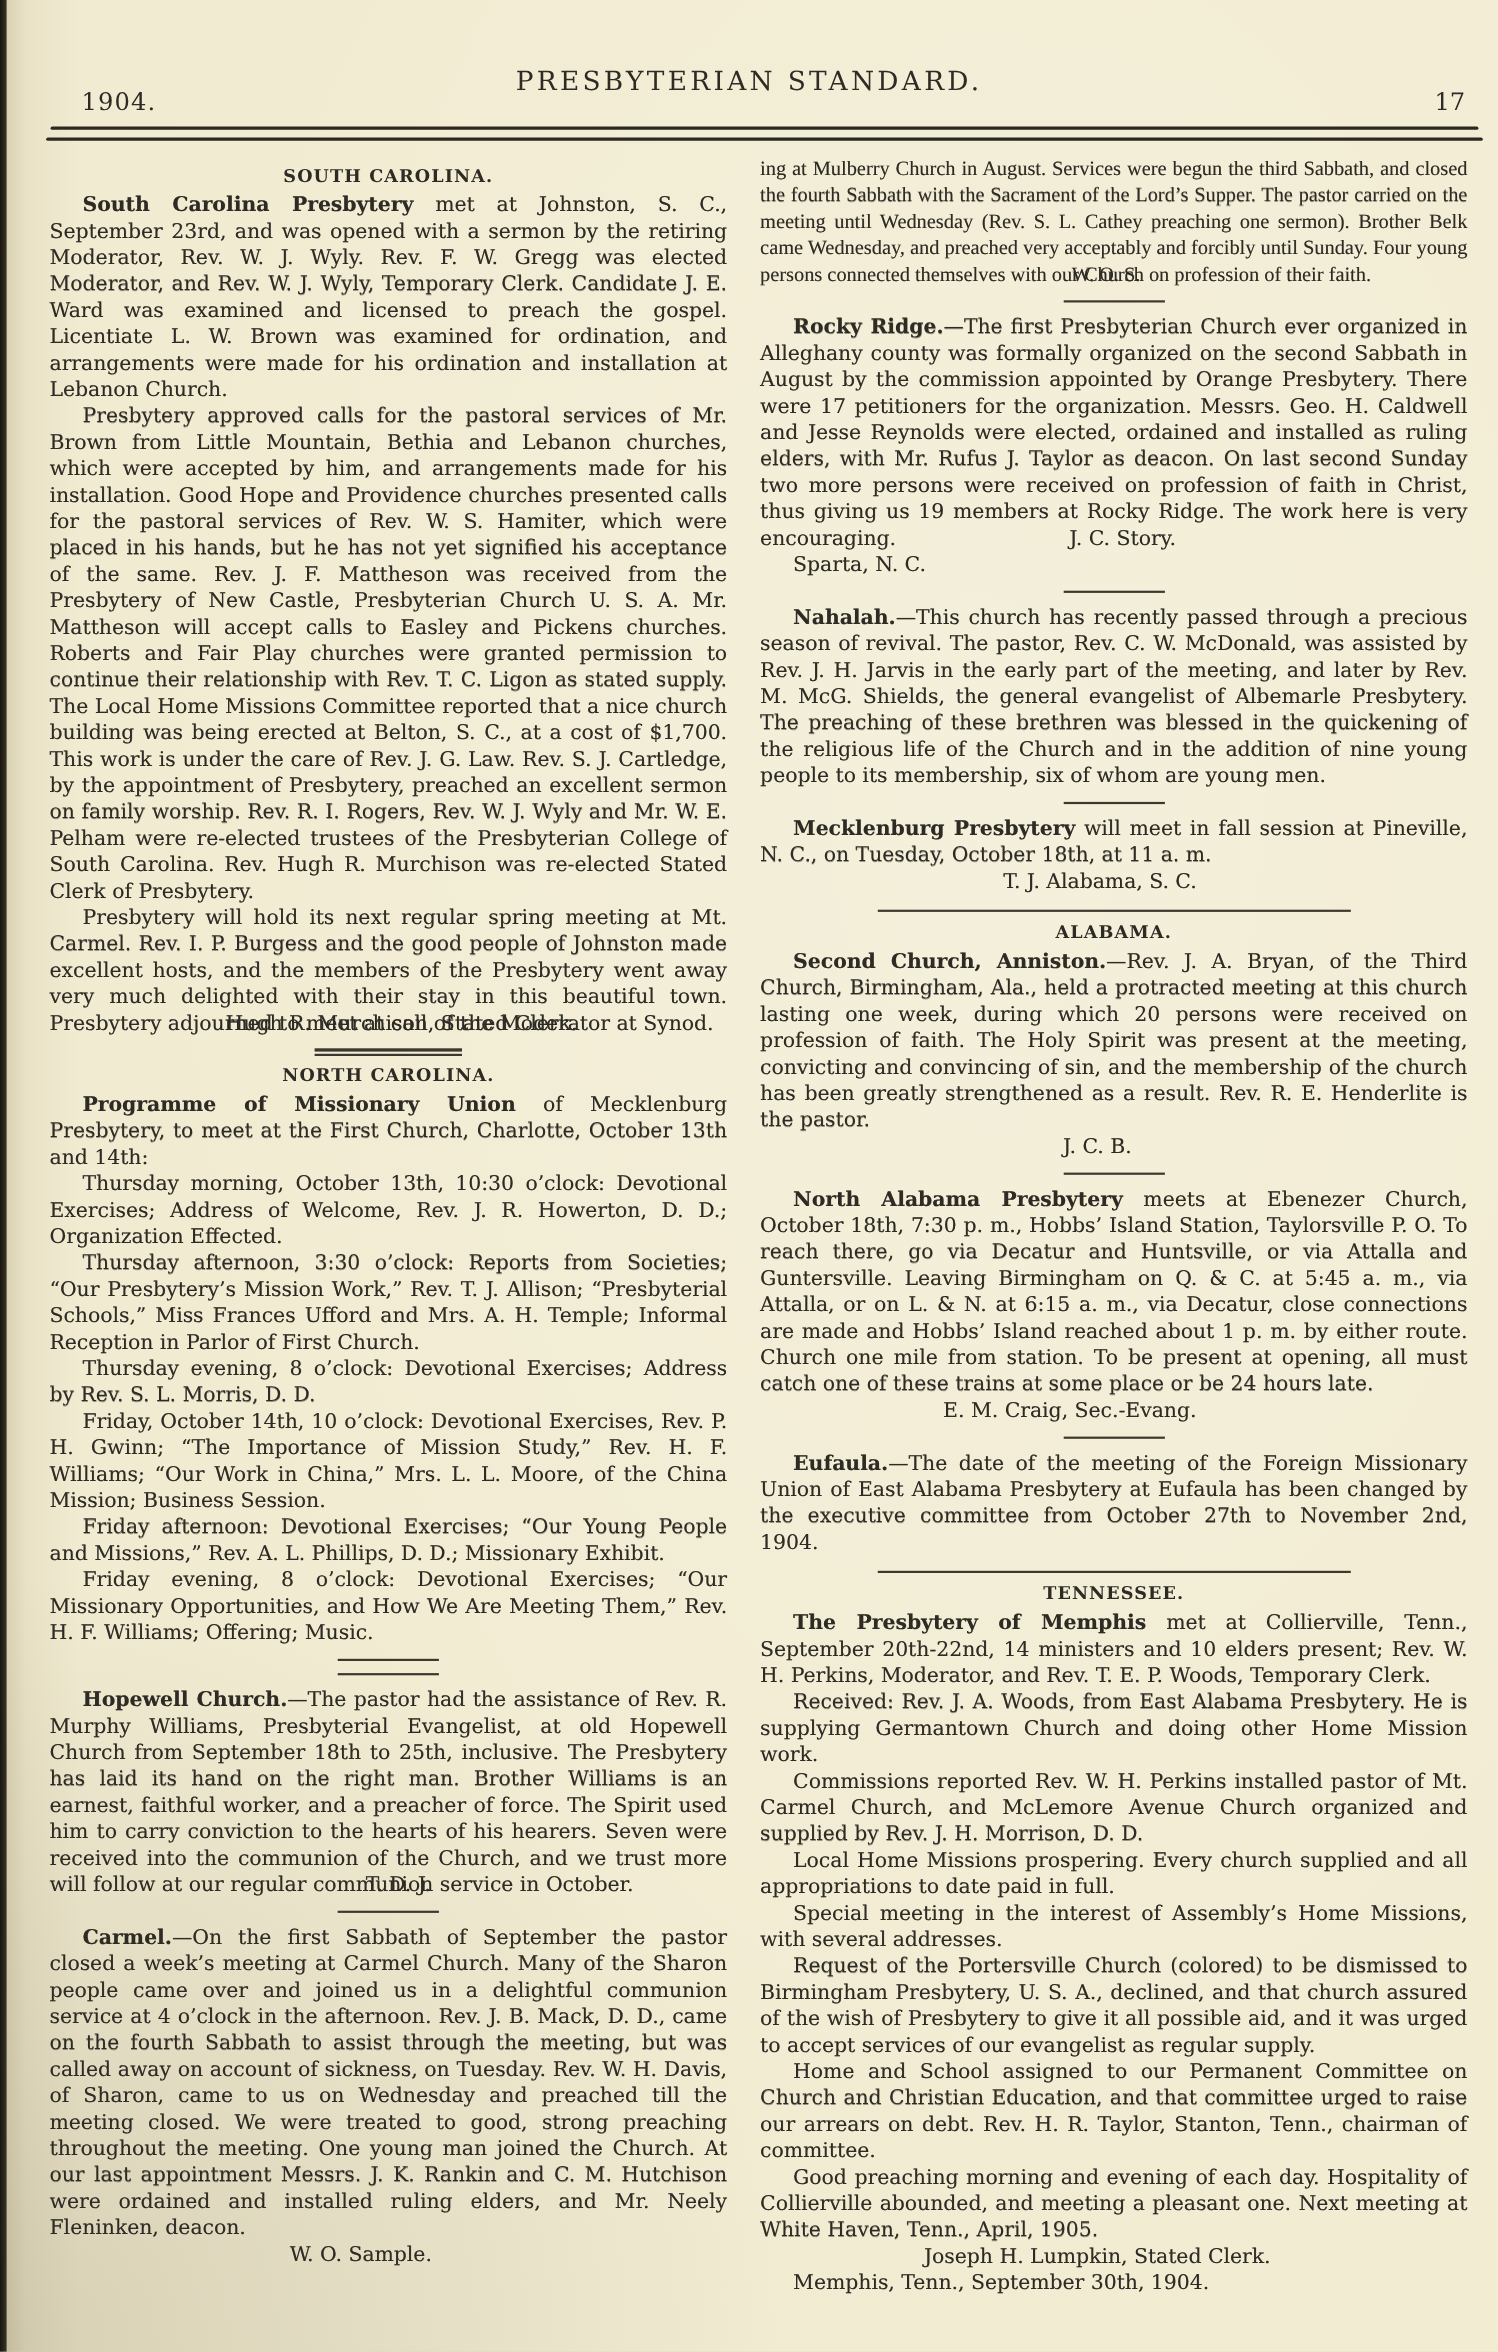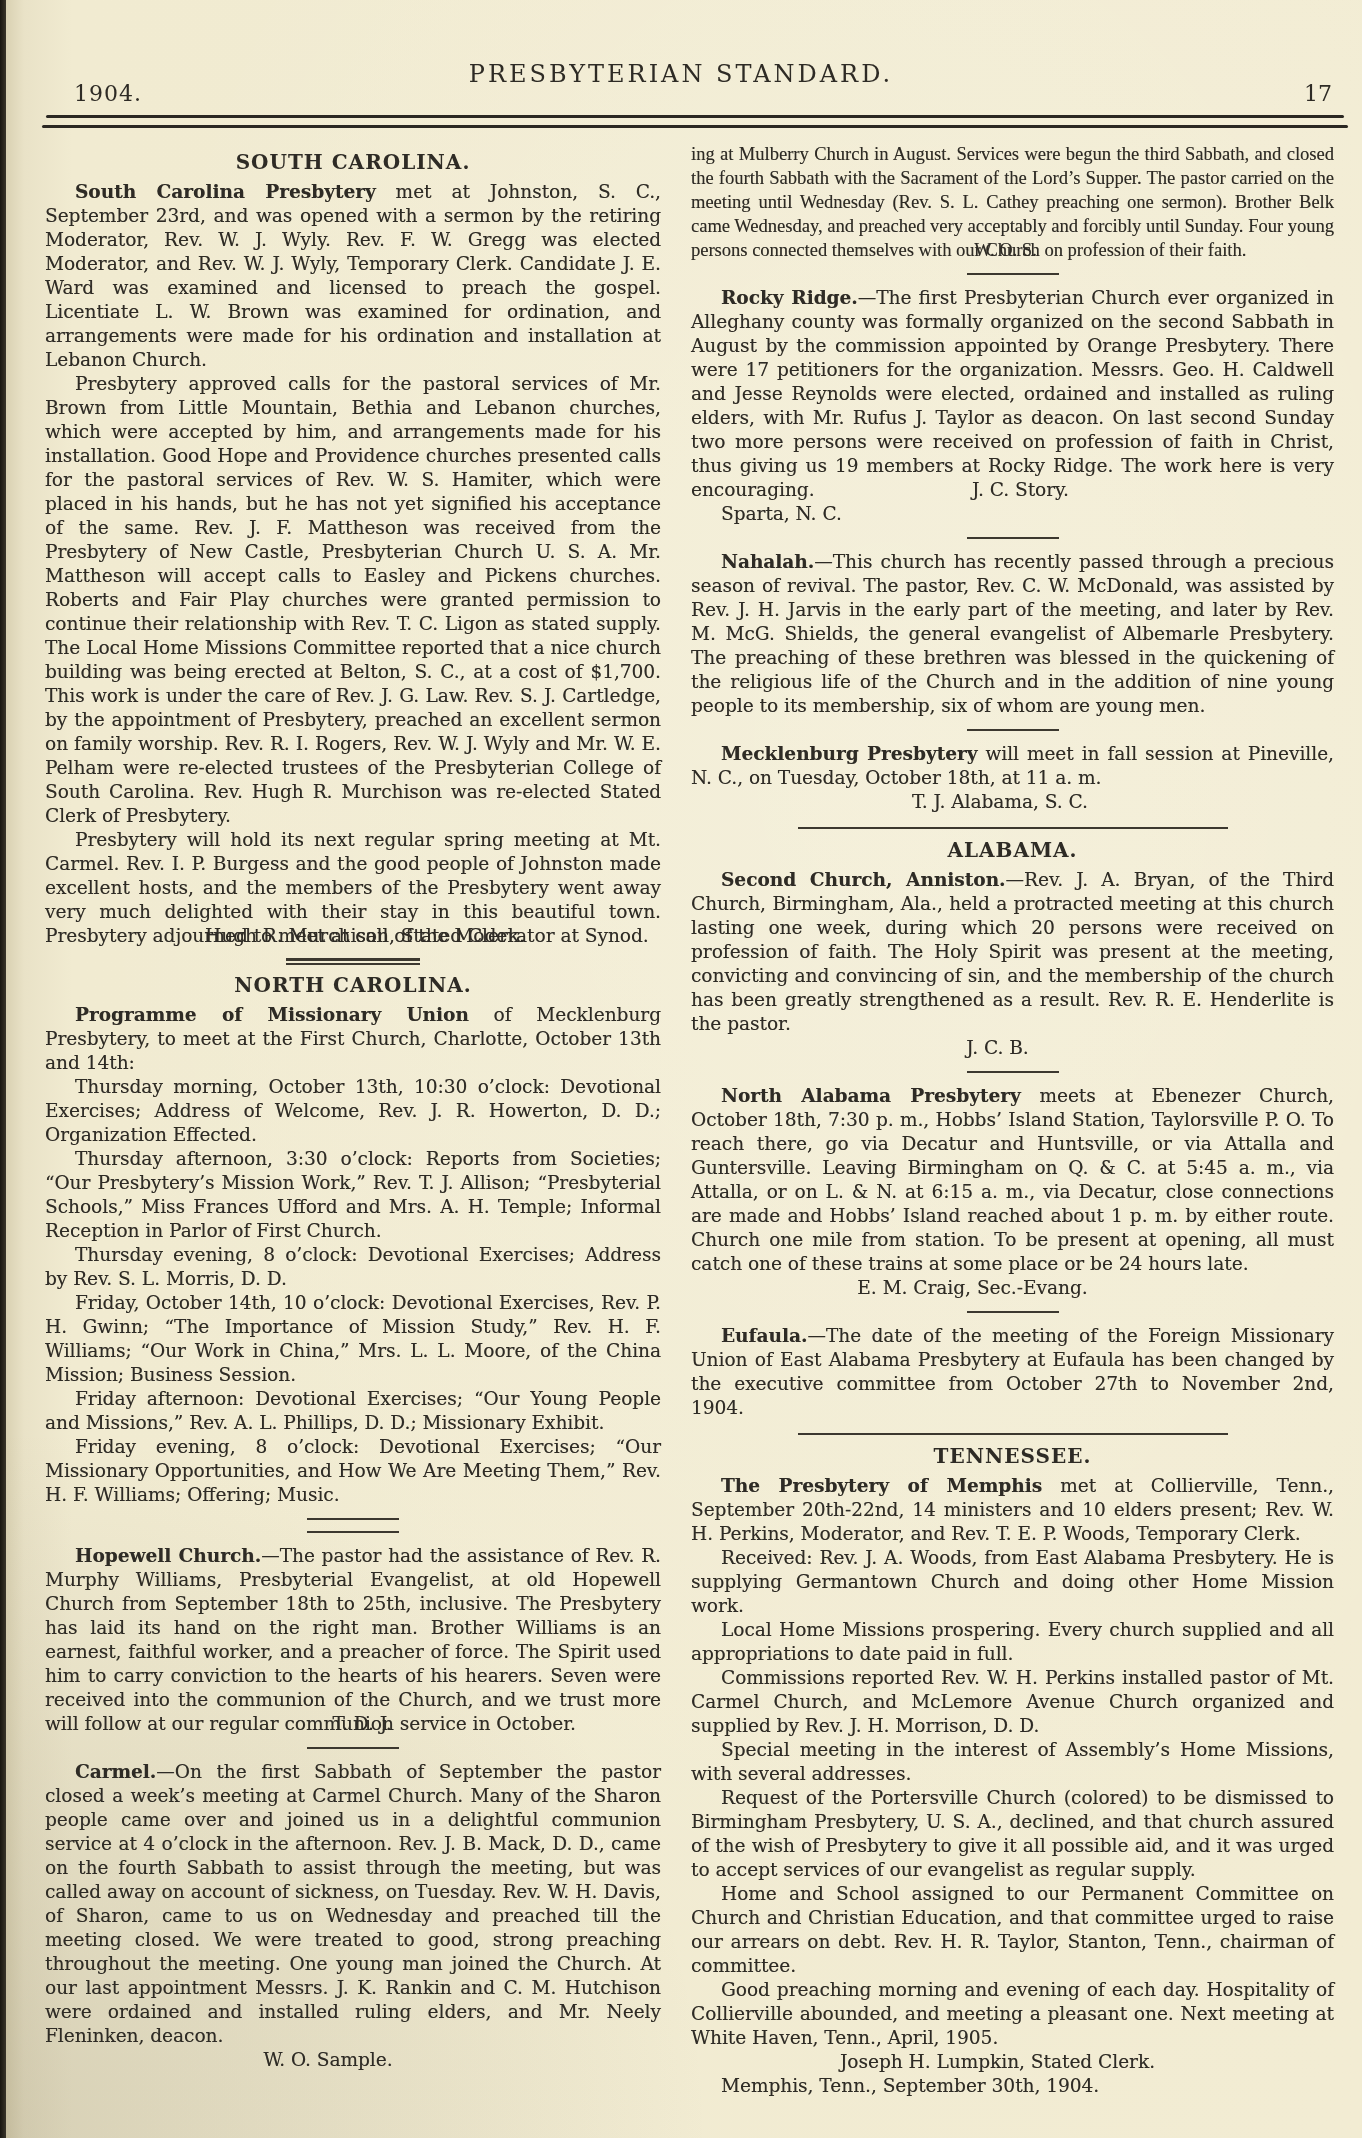--- a/index.html
+++ b/index.html
@@ -24,21 +24,21 @@
   .page-year{position:absolute;left:74px;bottom:0;font-size:22px;letter-spacing:1px;}
   .page-title{display:block;text-align:center;font-size:24px;font-weight:normal;letter-spacing:3px;}
   .page-number{position:absolute;right:30px;bottom:0;font-size:22px;}
   .rule-top{height:3px;background:#2b2822;margin:9px 18px 0 46px;border-radius:2px;}
   .rule-bottom{height:3px;background:#2b2822;margin:7px 14px 0 42px;border-radius:2px;}
   .columns{display:flex;gap:30px;padding:14px 24px 0 45px;}
   .col{box-sizing:border-box;}
   .col-left{width:616px;}
   .col-right{width:643px;}
   .section-heading{
-    text-align:center;font-size:20px;font-weight:bold;letter-spacing:1px;
+    text-align:center;font-size:16px;font-weight:bold;letter-spacing:1px;
     margin:8px 0 6px;
   }
   .para{
     margin:0;font-size:18.5px;line-height:24px;text-align:justify;
     text-indent:30px;
     text-shadow:0.2px 0.2px 0.4px rgba(46,43,37,0.45);
   }
   .para.noindent{text-indent:0;font-family:Liberation Serif, serif;}
   .lead{font-weight:bold;}
   .sig{display:block;text-align:center;padding-right:8px;}
@@ -96,22 +96,22 @@
         <h2 class="section-heading">ALABAMA.</h2>
         <p class="para"><span class="lead">Second Church, Anniston.</span>—Rev. J. A. Bryan, of the Third Church, Birmingham, Ala., held a protracted meeting at this church lasting one week, during which 20 persons were received on profession of faith.  The Holy Spirit was present at the meeting, convicting and convincing of sin, and the membership of the church has been greatly strengthened as a result.  Rev. R. E. Henderlite is the pastor.<span class="sig" style="padding-right: 60px;">J. C. B.</span></p>
         <div class="divider short"></div>
         <p class="para"><span class="lead">North Alabama Presbytery</span> meets at Ebenezer Church, October 18th, 7:30 p. m., Hobbs’ Island Station, Taylorsville P. O.  To reach there, go via Decatur and Huntsville, or via Attalla and Guntersville.  Leaving Birmingham on Q. &amp; C. at 5:45 a. m., via Attalla, or on L. &amp; N. at 6:15 a. m., via Decatur, close connections are made and Hobbs’ Island reached about 1 p. m. by either route.  Church one mile from station.  To be present at opening, all must catch one of these trains at some place or be 24 hours late.<span class="sig" style="padding-right: 110px;">E. M. Craig, Sec.-Evang.</span></p>
         <div class="divider short"></div>
         <p class="para"><span class="lead">Eufaula.</span>—The date of the meeting of the Foreign Missionary Union of East Alabama Presbytery at Eufaula has been changed by the executive committee from October 27th to November 2nd, 1904.</p>
         <div class="divider long"></div>
         <h2 class="section-heading">TENNESSEE.</h2>
         <p class="para"><span class="lead">The Presbytery of Memphis</span> met at Collierville, Tenn., September 20th-22nd, 14 ministers and 10 elders present; Rev. W. H. Perkins, Moderator, and Rev. T. E. P. Woods, Temporary Clerk.</p>
         <p class="para">Received:  Rev. J. A. Woods, from East Alabama Presbytery.  He is supplying Germantown Church and doing other Home Mission work.</p>
+        <p class="para">Commissions reported Rev. W. H. Perkins installed pastor of Mt. Carmel Church, and McLemore Avenue Church organized and supplied by Rev. J. H. Morrison, D. D.</p>
         <p class="para">Local Home Missions prospering.  Every church supplied and all appropriations to date paid in full.</p>
-        <p class="para">Commissions reported Rev. W. H. Perkins installed pastor of Mt. Carmel Church, and McLemore Avenue Church organized and supplied by Rev. J. H. Morrison, D. D.</p>
         <p class="para">Special meeting in the interest of Assembly’s Home Missions, with several addresses.</p>
         <p class="para">Request of the Portersville Church (colored) to be dismissed to Birmingham Presbytery, U. S. A., declined, and that church assured of the wish of Presbytery to give it all possible aid, and it was urged to accept services of our evangelist as regular supply.</p>
         <p class="para">Home and School assigned to our Permanent Committee on Church and Christian Education, and that committee urged to raise our arrears on debt.  Rev. H. R. Taylor, Stanton, Tenn., chairman of committee.</p>
         <p class="para">Good preaching morning and evening of each day.  Hospitality of Collierville abounded, and meeting a pleasant one.  Next meeting at White Haven, Tenn., April, 1905.<span class="sig" style="padding-right: 60px;">Joseph H. Lumpkin, Stated Clerk.</span></p>
         <p class="para">Memphis, Tenn., September 30th, 1904.</p>
       </div>
   </div>
 </div>
 
 </body></html>

